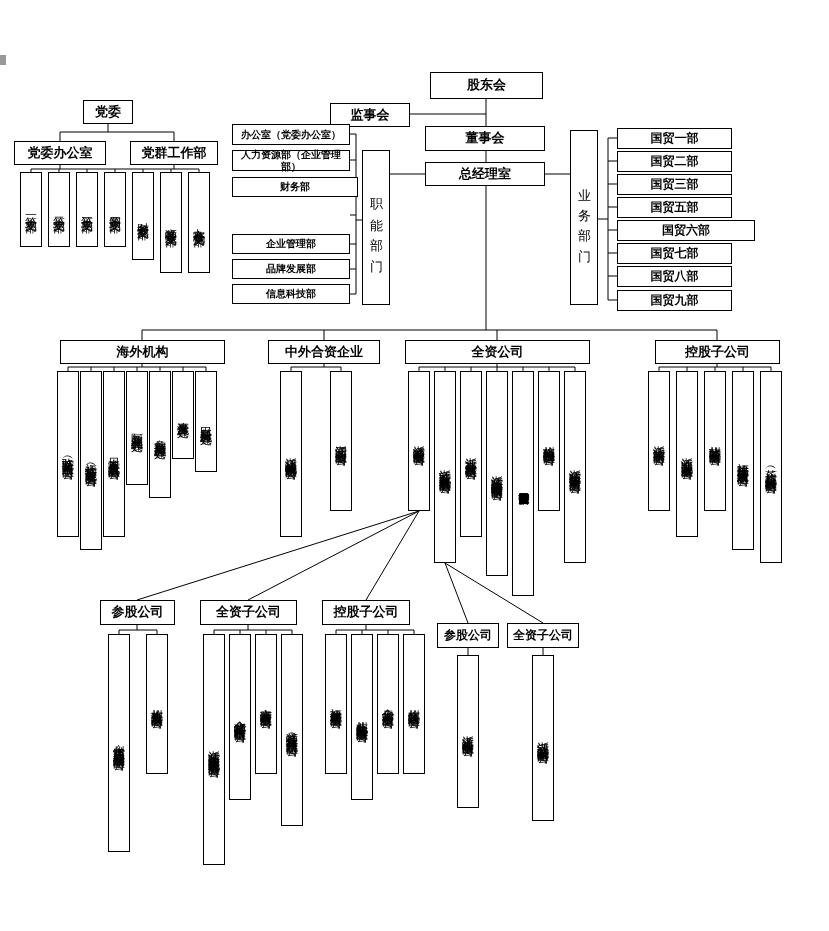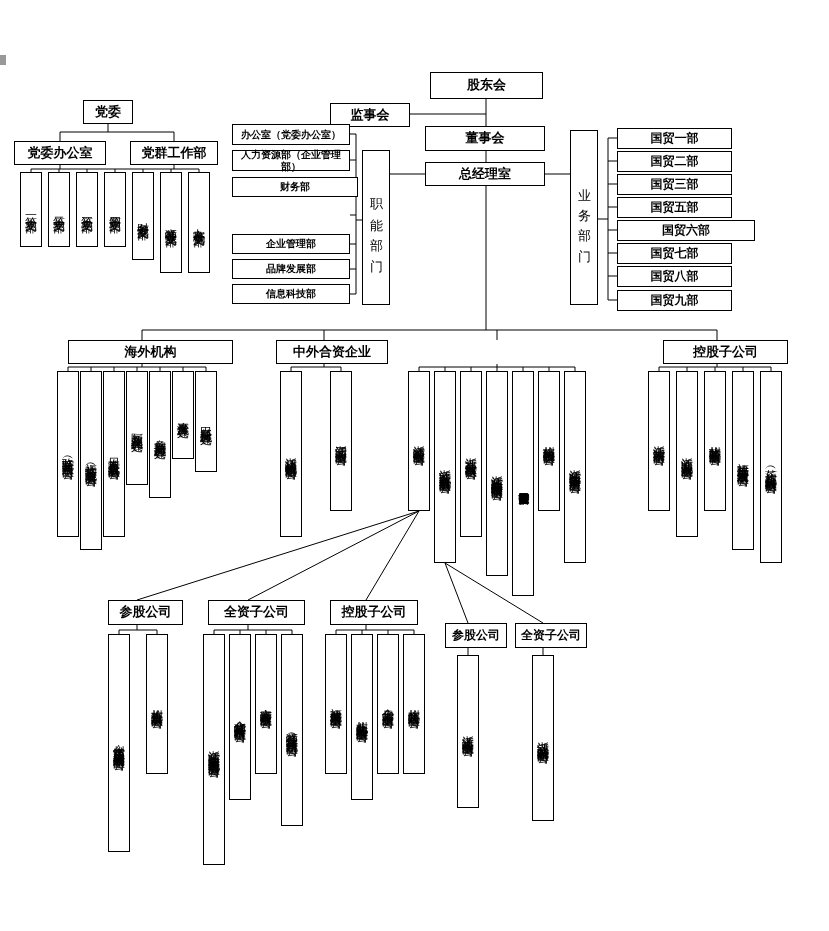--- a/index.html
+++ b/index.html
@@ -4,21 +4,21 @@
 <style>
   * { margin:0; padding:0; box-sizing:border-box; }
   html,body { background:#fff; }
   body { font-family:"DejaVu Sans","Liberation Sans",sans-serif; color:#000; }
   .canvas { position:relative; width:829px; height:931px; background:#fff; overflow:hidden; }
   svg.wires { position:absolute; left:0; top:0; z-index:0; }
   .box { position:absolute; border:1px solid #000; background:#fff; z-index:1; }
   .hbox { display:flex; align-items:center; justify-content:center; text-align:center; font-size:13px; line-height:1.15;font-weight:bold; }
   .dept { font-size:10px; padding:1px 3px; }
   .trade { font-size:12px; }
-  .cat  { font-size:13px;margin-left:8px; }
+  .cat  { font-size:13px; }
   .vbox { writing-mode:vertical-lr; text-align:center; font-size:12px; letter-spacing:1px; width:22px; line-height:20px; }
   .vlabel { writing-mode:vertical-lr; text-align:center; font-size:13px; width:28px; letter-spacing:20px; line-height:26px; }
   .stray { position:absolute; left:0; top:55px; width:6px; height:10px; background:#999; z-index:1; }
 </style>
 </head>
 <body>
 
 <div class="canvas">
 
   <svg class="wires" width="829" height="931">
@@ -83,20 +83,21 @@
   <div class="box hbox trade" style="left:617px;top:151px;width:115px;height:21px">国贸二部</div>
   <div class="box hbox trade" style="left:617px;top:174px;width:115px;height:21px">国贸三部</div>
   <div class="box hbox trade" style="left:617px;top:197px;width:115px;height:21px">国贸五部</div>
   <div class="box hbox trade" style="left:617px;top:220px;width:138px;height:21px">国贸六部</div>
   <div class="box hbox trade" style="left:617px;top:243px;width:115px;height:21px">国贸七部</div>
   <div class="box hbox trade" style="left:617px;top:266px;width:115px;height:21px">国贸八部</div>
   <div class="box hbox trade" style="left:617px;top:290px;width:115px;height:21px">国贸九部</div>
 
   <div class="box hbox cat" style="left:60px;top:340px;width:165px;height:24px">海外机构</div>
   <div class="box hbox cat" style="left:268px;top:340px;width:112px;height:24px">中外合资企业</div>
+  <div class="box hbox cat" style="left:405px;top:340px;width:185px;height:24px">全资公司</div>
   <div class="box hbox cat" style="left:655px;top:340px;width:125px;height:24px">控股子公司</div>
 
   <div class="box vbox" style="left:57px;top:371px;height:166px">骆驼茶叶（马里）有限公司</div>
   <div class="box vbox" style="left:80px;top:371px;height:179px">福士达茶叶（北美）有限公司</div>
   <div class="box vbox" style="left:103px;top:371px;height:166px">日本常青有机食品有限公司</div>
   <div class="box vbox" style="left:126px;top:371px;height:114px">阿尔及利亚代表处</div>
   <div class="box vbox" style="left:149px;top:371px;height:127px">乌兹别克斯坦代表处</div>
   <div class="box vbox" style="left:172px;top:371px;height:88px">摩洛哥代表处</div>
   <div class="box vbox" style="left:195px;top:371px;height:101px">巴基斯坦代表处</div>
 

